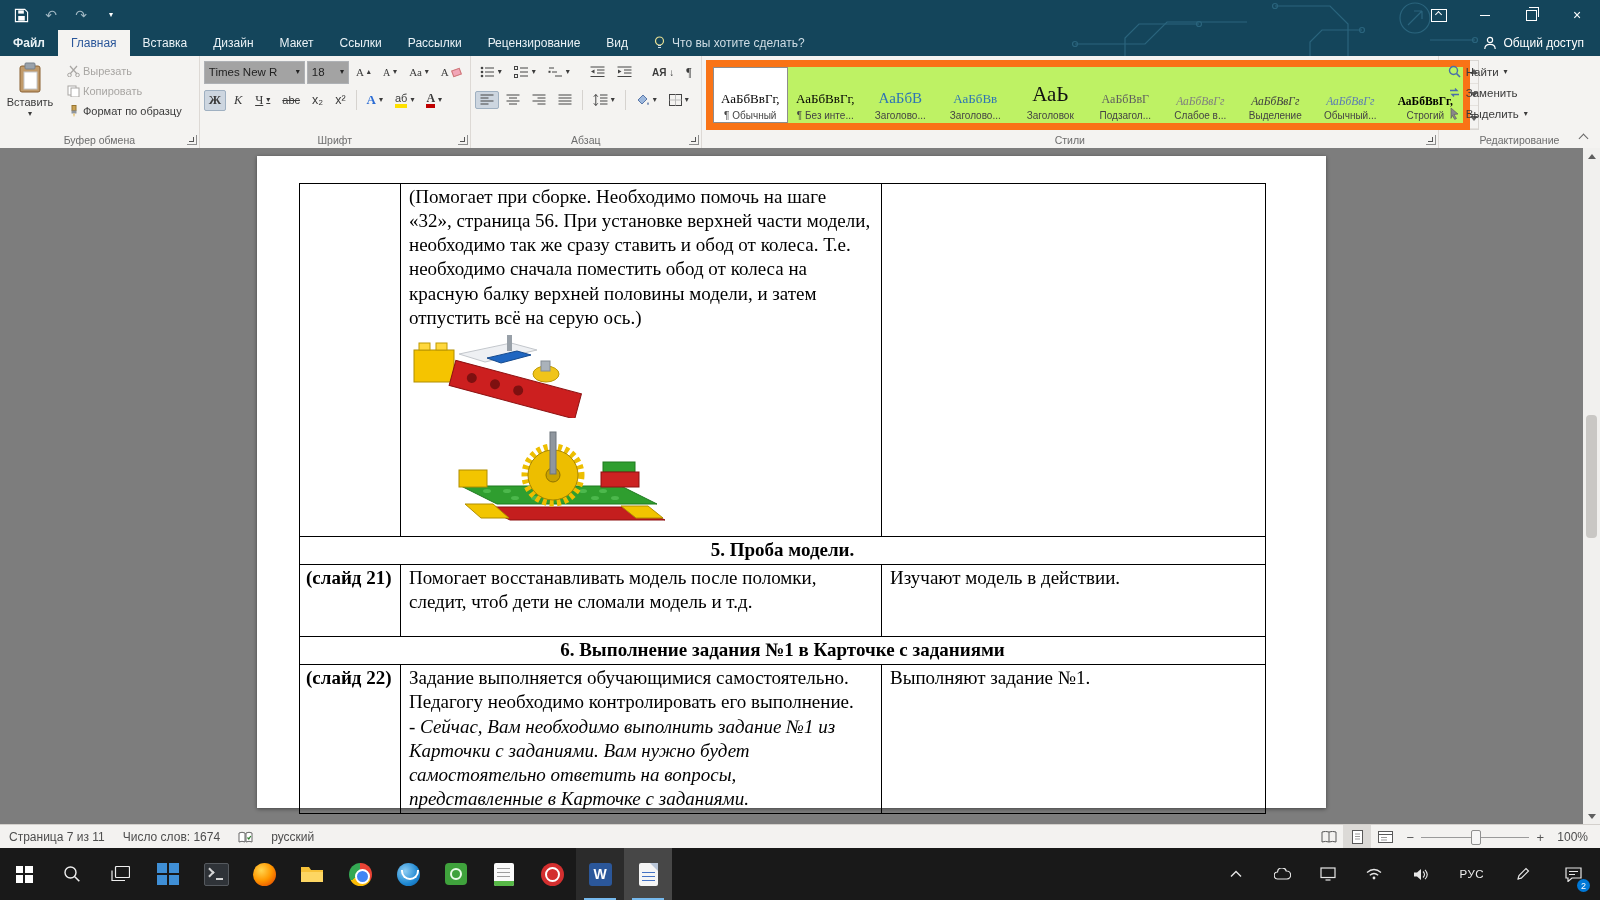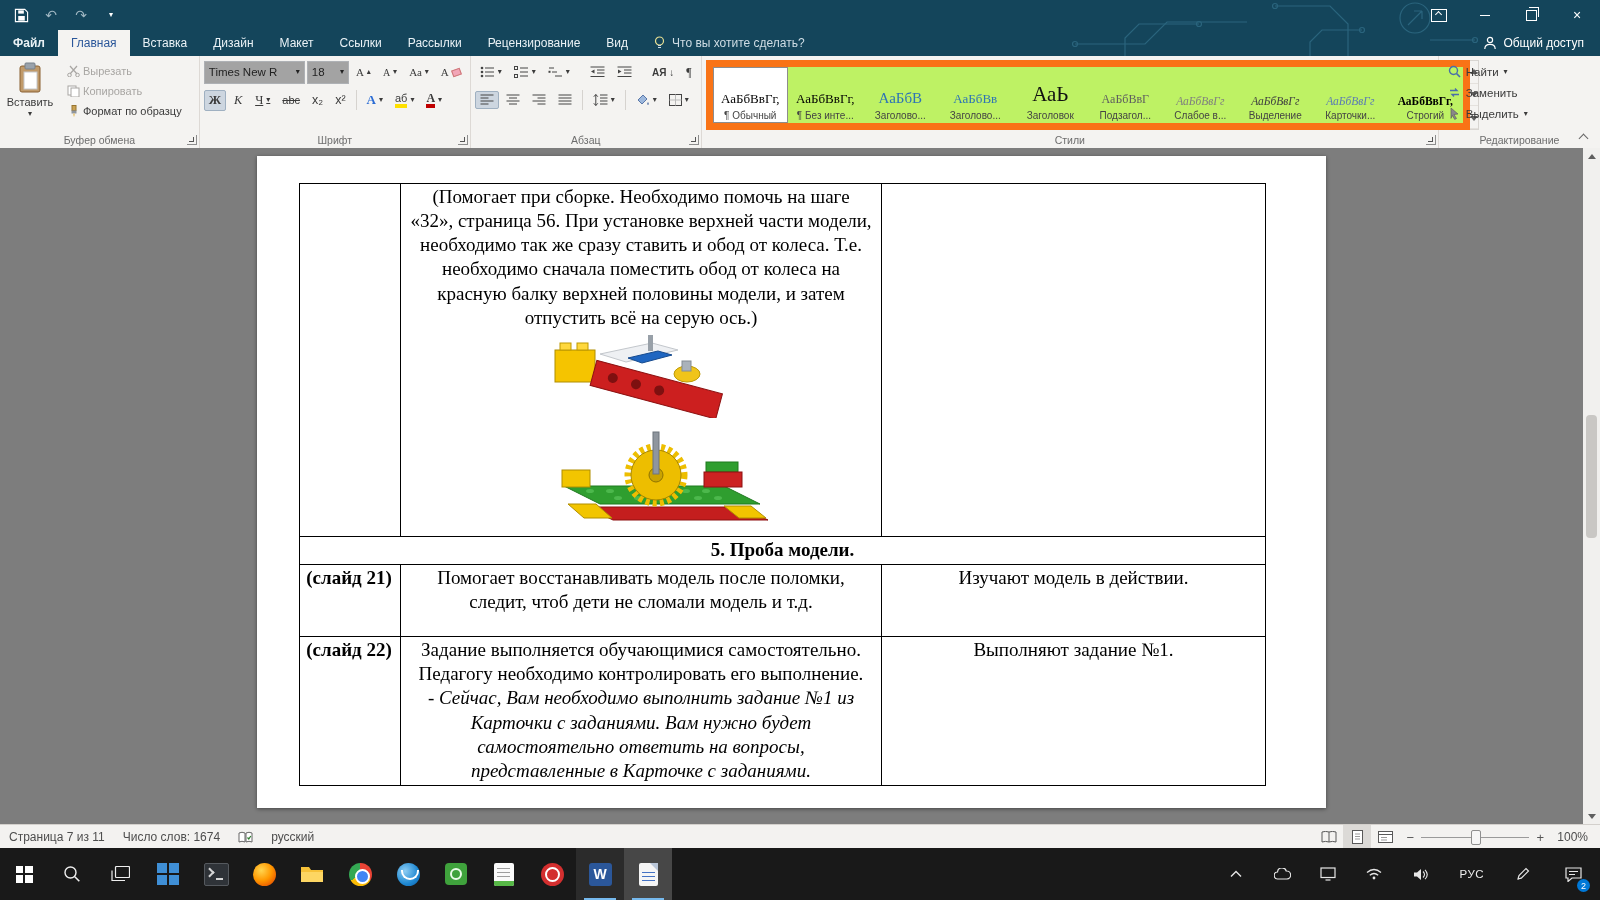--- a/index.html
+++ b/index.html
@@ -88,21 +88,21 @@
   .edit-g{display:flex;flex-direction:column;gap:2px;padding-top:2px;}
   .erow{font-size:11.5px;gap:5px;}
   .rib-collapse{position:absolute;right:8px;bottom:4px;width:18px;height:14px;justify-content:center;}
   .chev-up{width:6px;height:6px;border-left:1.5px solid #666;border-top:1.5px solid #666;transform:rotate(45deg);margin-top:3px;}
 
   
   .docarea{position:absolute;top:148px;left:0;right:0;height:676px;background:#7d7d7d;}
   .page{position:absolute;left:257px;top:8px;width:1069px;height:652px;background:#fff;box-shadow:0 1px 4px rgba(0,0,0,.45);}
   .doc-table{border-collapse:collapse;position:absolute;left:42px;top:27px;width:966px;table-layout:fixed;
              font-family:"Liberation Serif",serif;font-size:19px;line-height:1.27;color:#000;}
-  .doc-table td{border:1px solid #000;vertical-align:top;padding:1px 8px 2px;text-align:center;}
+  .doc-table td{border:1px solid #000;vertical-align:top;padding:1px 8px 2px;}
   .sect{text-align:center;font-weight:bold;}
   .slide{font-weight:bold;padding-left:6px !important;}
   .it{font-style:italic;}
   .imgw{margin-top:4px;}
   .vscroll{position:absolute;right:0;top:0;bottom:0;width:17px;background:#f1f0ee;display:flex;flex-direction:column;align-items:center;}
   .vs-btn{height:16px;width:17px;justify-content:center;}
   .vs-track{flex:1;width:17px;position:relative;}
   .vs-thumb{position:absolute;left:3px;right:3px;top:39%;height:19%;background:#c9c7c4;border-radius:4px;}
 
   
@@ -477,21 +477,21 @@
           <div class="stit">
             <div class="st-p p6">АаБбВвГг</div>
             <div class="st-n">Слабое в...</div>
           </div>
           <div class="stit">
             <div class="st-p p7">АаБбВвГг</div>
             <div class="st-n">Выделение</div>
           </div>
           <div class="stit">
             <div class="st-p p8">АаБбВвГг</div>
-            <div class="st-n">Карточки...</div>
+            <div class="st-n">Обычный...</div>
           </div>
           <div class="stit">
             <div class="st-p p9">АаБбВвГг,</div>
             <div class="st-n">Строгий</div>
           </div>
         </div>
         <div class="st-arrows">
           <button>
               <span class="tri-u"></span>
             </button>
@@ -598,20 +598,23 @@
           <td></td>
         </tr>
         <tr style="height:25px;">
           <td colspan="3" class="sect">5. Проба модели.</td>
         </tr>
         <tr style="height:72px;">
           <td class="slide">(слайд 21)</td>
           <td>Помогает восстанавливать модель после поломки, следит, чтоб дети не сломали модель и т.д.</td>
           <td>Изучают модель в действии.</td>
         </tr>
+        <tr style="height:26px;">
+          <td colspan="3" class="sect">6. Выполнение задания №1 в Карточке с заданиями</td>
+        </tr>
         <tr style="height:128px;">
           <td class="slide">(слайд 22)</td>
           <td>
             <div>Задание выполняется обучающимися самостоятельно. Педагогу необходимо контролировать его выполнение.</div>
             <div class="it">- Сейчас, Вам необходимо выполнить задание №1 из Карточки с заданиями. Вам нужно будет самостоятельно ответить на вопросы, представленные в Карточке с заданиями.</div>
           </td>
           <td>Выполняют задание №1.</td>
         </tr>
         </tbody>
       </table>

